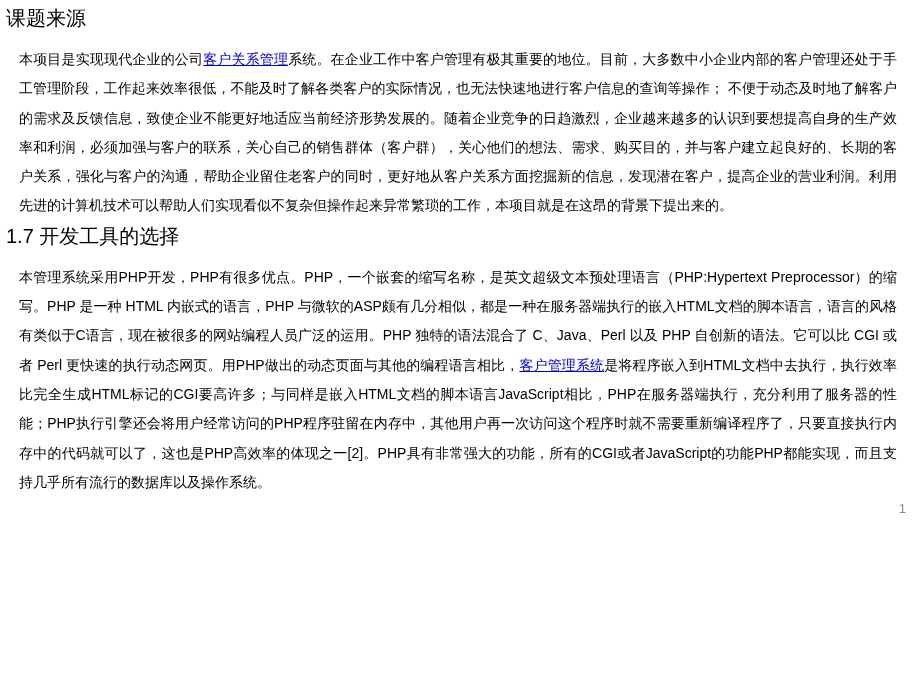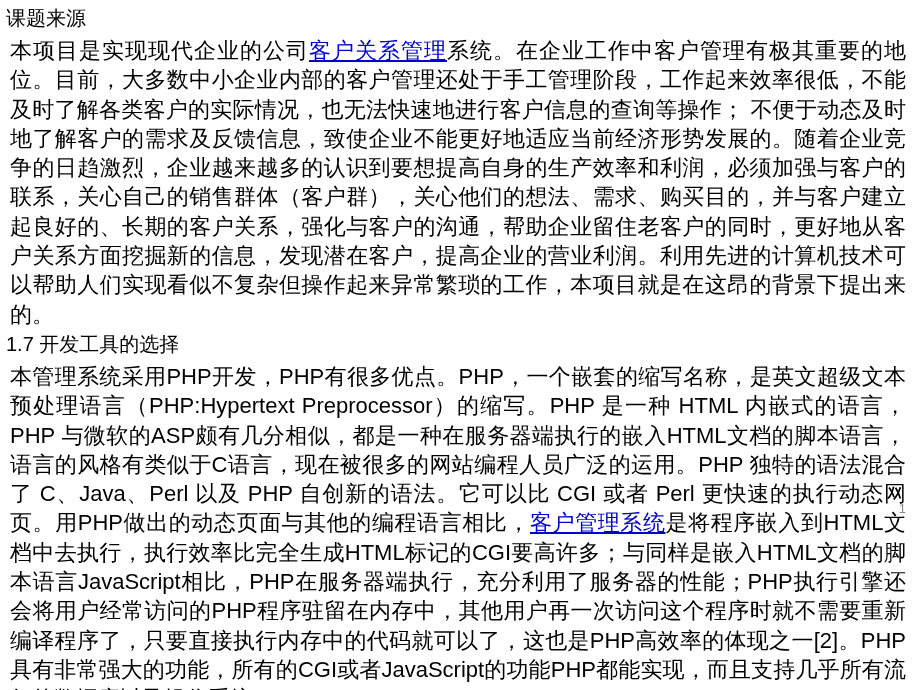--- a/index.html
+++ b/index.html
@@ -22,25 +22,25 @@
     padding: 4px 10px 0 6px;
   }
   .heading {
     font-size: 20px;
     line-height: 28px;
     letter-spacing: 0px;
     margin: 0 0 1px 0;
     white-space: nowrap;
   }
   .para {
-    font-size: 22px;
+    font-size: 14px;
     line-height: 29.3px;
     text-align: justify;
     text-justify: inter-ideograph;
-    margin: 4px;
+    margin: 13px;
     letter-spacing: 0px;
   }
   .para.first {
     margin-bottom: 1px;
   }
   .link {
     color: #0000cc;
     text-decoration: underline;
   }
   .section-2 {

